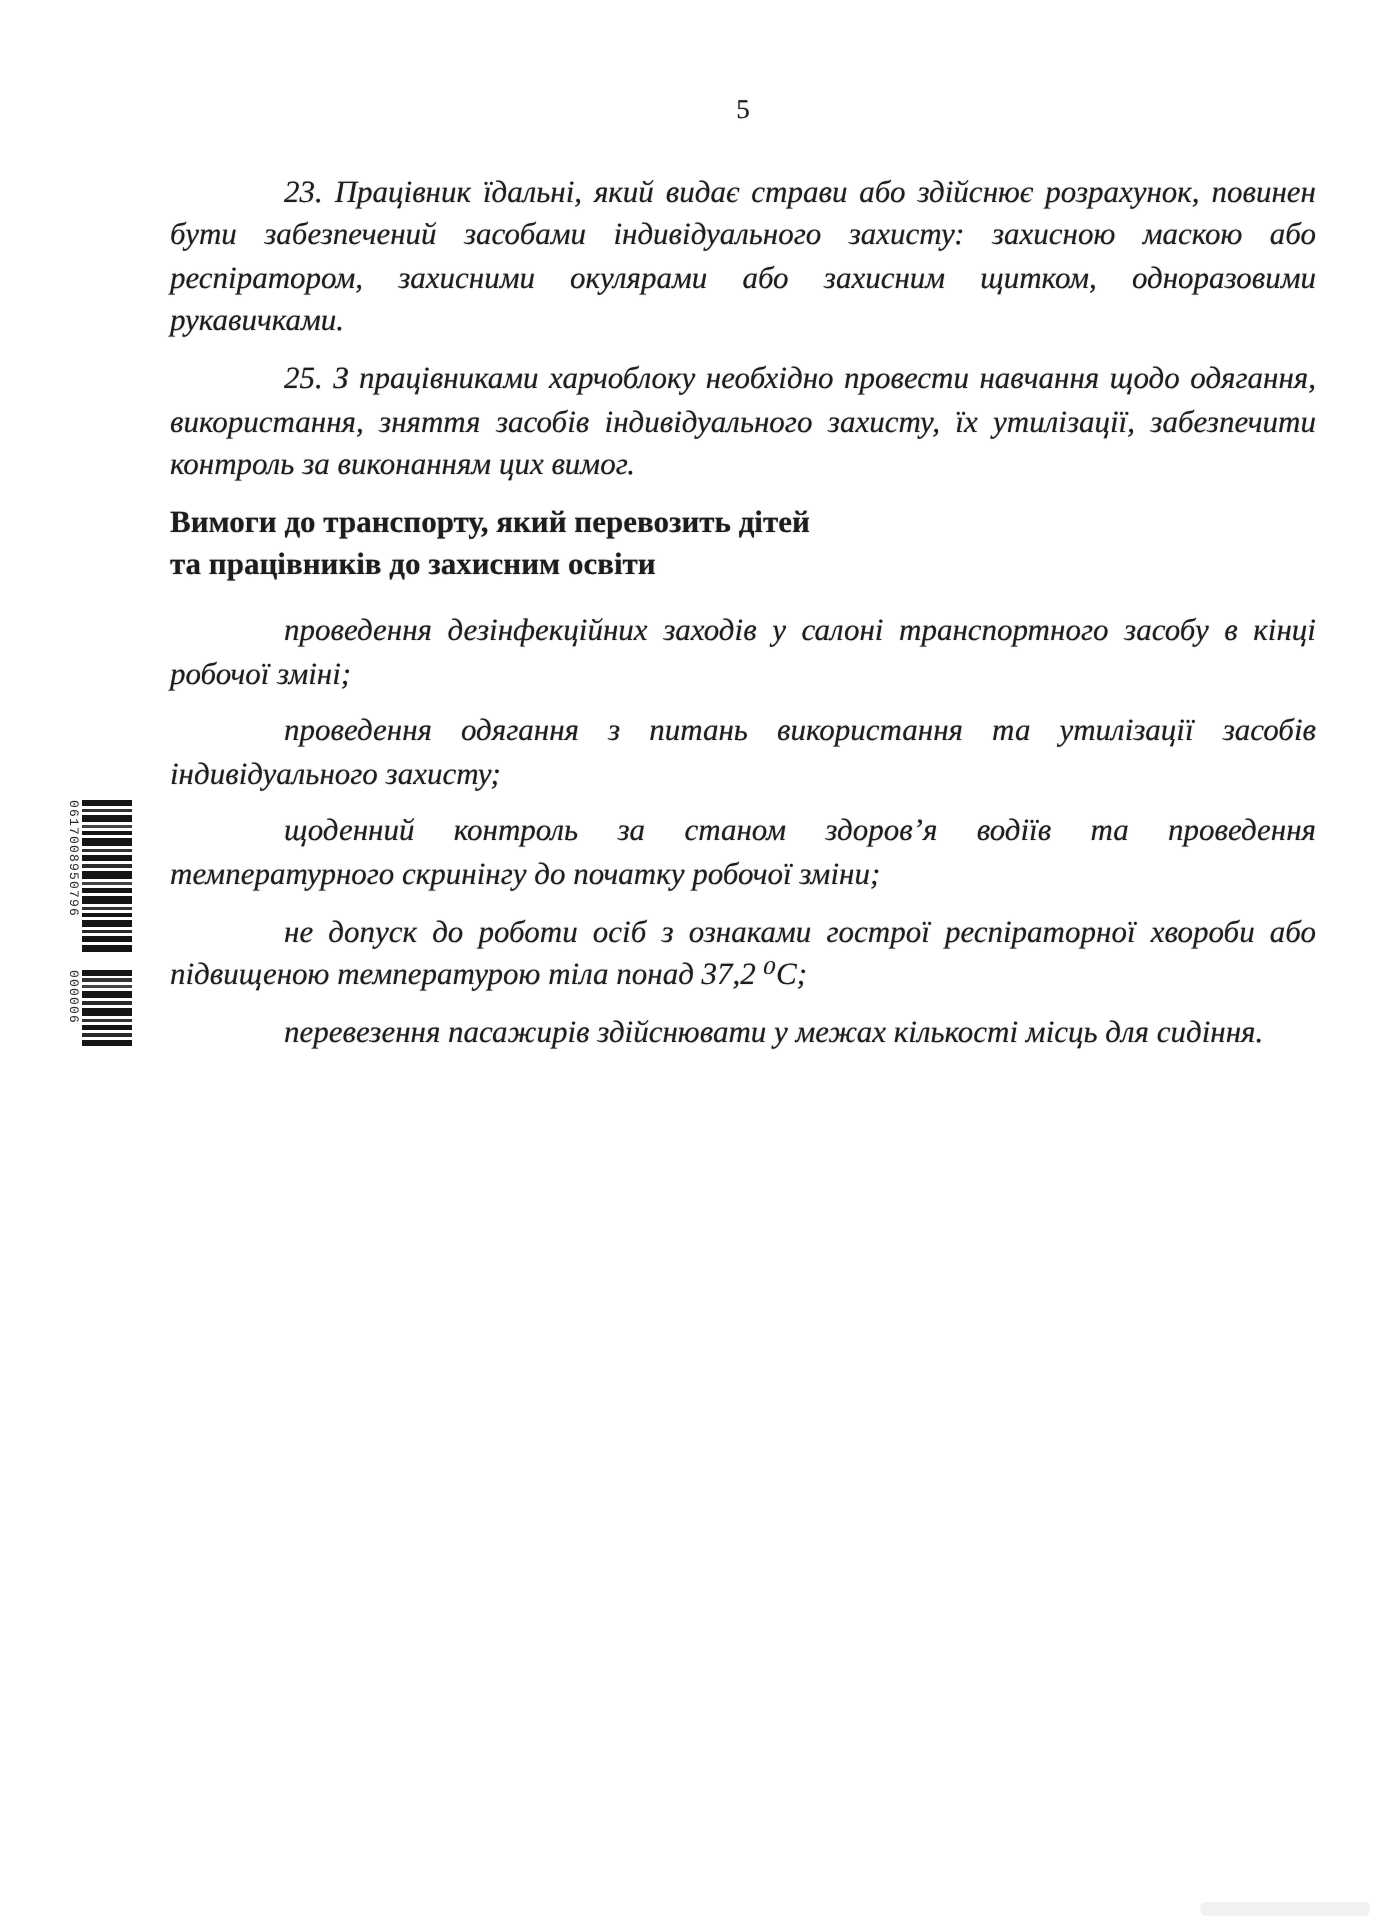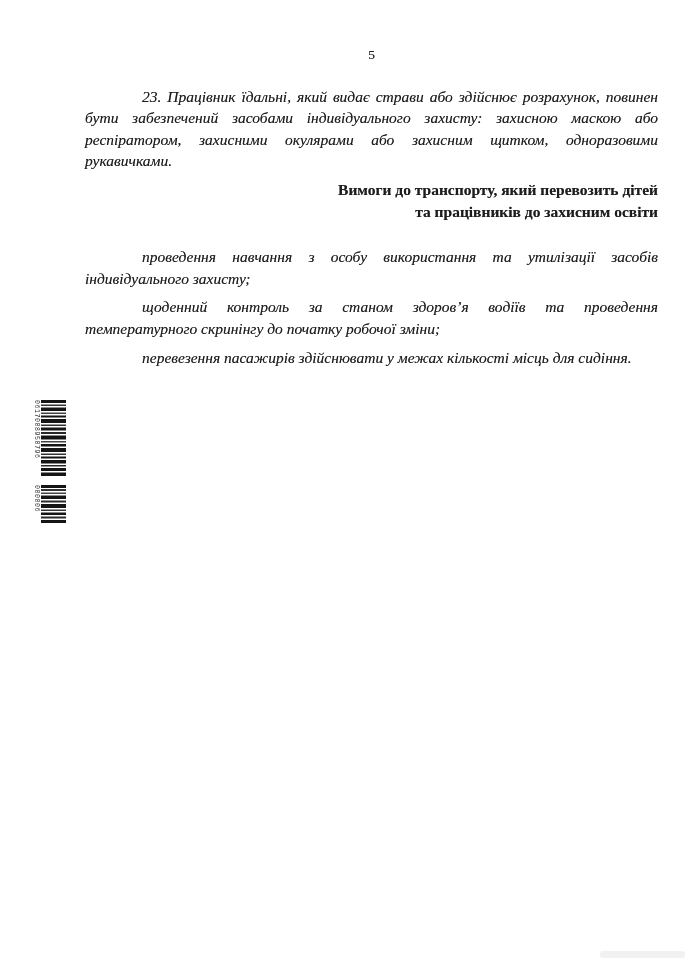--- a/index.html
+++ b/index.html
@@ -33,22 +33,22 @@
   }
   p.para {
     margin: 0 0 7px 0;
     text-indent: 57px;
     text-align: justify;
     text-justify: inter-word;
     font-style: italic;
   }
   .heading {
     font-weight: 700;
-    text-align: right;
-    margin: 6px 0 24px 0;
+    text-align: left;
+    margin: 6px 0 11px 0;
   }
   
   .barcode {
     position: absolute;
     left: 32px;
     top: 400px;
     display: flex;
     flex-direction: column;
     gap: 9px;
   }
@@ -126,25 +126,28 @@
           <rect x="0" y="35" width="25" height="3"></rect>
         </g>
       </svg>
     </div>
   </div>
 
   <div class="text-block">
     <div class="page-num">5</div>
 
     <p class="para">23. Працівник їдальні, який видає страви або здійснює розрахунок, повинен бути забезпечений засобами індивідуального захисту: захисною маскою або респіратором, захисними окулярами або захисним щитком, одноразовими рукавичками.</p>
+    <p class="para">25. З працівниками харчоблоку необхідно провести навчання щодо одягання, використання, зняття засобів індивідуального захисту, їх утилізації, забезпечити контроль за виконанням цих вимог.</p>
 
     <div class="heading">
       <div>Вимоги до транспорту, який перевозить дітей</div>
       <div>та працівників до захисним освіти</div>
     </div>
 
-    <p class="para">проведення навчання з особу використання та утилізації засобів індивідуального захисту;</p>
+    <p class="para">проведення дезінфекційних заходів у салоні транспортного засобу в кінці робочої зміні;</p>
+    <p class="para">проведення одягання з питань використання та утилізації засобів індивідуального захисту;</p>
     <p class="para">щоденний контроль за станом здоров’я водіїв та проведення температурного скринінгу до початку робочої зміни;</p>
+    <p class="para">не допуск до роботи осіб з ознаками гострої респіраторної хвороби або підвищеною температурою тіла понад 37,2 ⁰С;</p>
     <p class="para">перевезення пасажирів здійснювати у межах кількості місць для сидіння.</p>
   </div>
 
   <div class="scan-artifact"></div>
 </div>
 
 </body></html>

